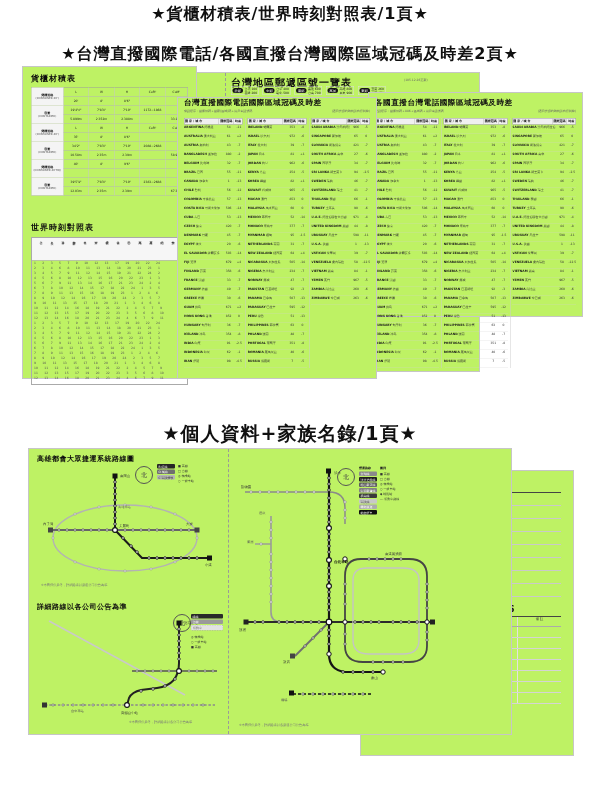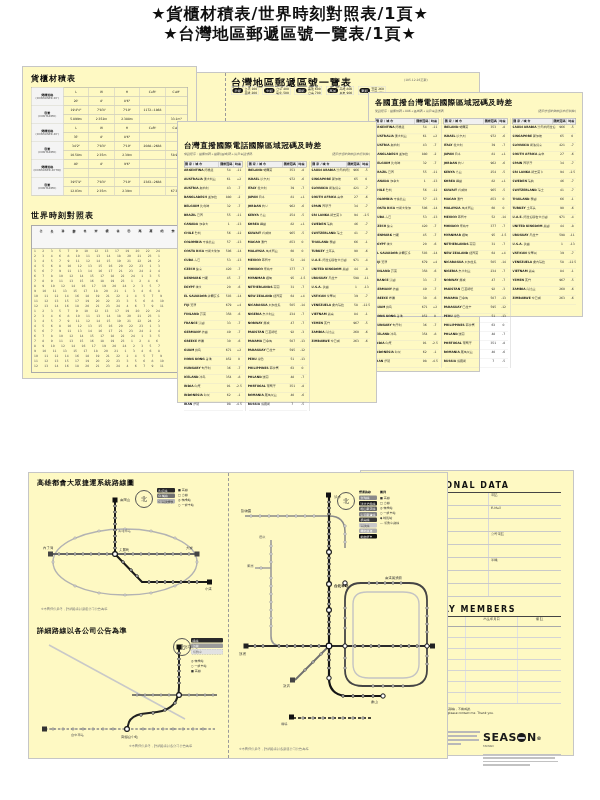--- a/index.html
+++ b/index.html
@@ -5,21 +5,21 @@
   html,body{margin:0;padding:0;background:#fff;}
   #canvas{position:relative;width:600px;height:800px;background:#fff;overflow:hidden;
           font-family:"DejaVu Sans","Liberation Sans",sans-serif;color:#111;}
   .hdr{position:absolute;left:0;width:580px;text-align:center;font-weight:700;color:#101010;letter-spacing:1px;}
   .hdr1{top:4px;font-size:16px;}
   .hdr2{top:24px;font-size:16px;}
   .hdr3{top:44px;font-size:16px;}
   .hdrM1{top:398px;font-size:19px;}
   .hdrM2{top:421px;font-size:19px;}
 
-  .page{position:absolute;background:#fef9c3;border:1px solid #c6c6c6;box-sizing:border-box;}
+  .page{position:absolute;background:#bef264;border:1px solid #c6c6c6;box-sizing:border-box;}
   .fold{position:absolute;top:0;bottom:0;width:0;border-left:1px dashed #9a9a9a;}
 
   
   .halfwrap{overflow:hidden;position:relative;}
   .half{transform:scale(.5);transform-origin:0 0;width:200%;}
 
   
   #postal{left:178px;top:72px;width:302px;height:300px;z-index:1;}
   #postal .ptitle{position:absolute;left:52px;top:3px;font-size:10px;font-weight:700;letter-spacing:1px;}
   #postal .pnote{position:absolute;right:5px;top:5px;}
@@ -38,40 +38,40 @@
   .ctable{display:grid;grid-template-columns:64px repeat(4,1fr) 44px;border:1px solid #9a9a9a;border-bottom:none;font-size:6px;color:#222;}
   .ctable > div{border-bottom:1px solid #b5b5b5;border-right:1px solid #c5c5c5;padding:1px 2px;min-height:15px;display:flex;align-items:center;justify-content:center;text-align:center;white-space:nowrap;overflow:hidden;}
   .c-lbl{grid-row:span 2;flex-direction:column;background:#f4f4f4;font-size:6px;line-height:7px;}
   .c-lbl b{font-weight:700;} .c-lbl i{font-style:normal;color:#555;font-size:5.5px;}
   #wtwrap{height:148px;margin-top:4px;border:1px solid #aaa;box-sizing:border-box;}
   .whead{display:flex;gap:0;height:44px;border-bottom:1px solid #999;background:#f6f6f6;}
   .wcity{writing-mode:vertical-rl;font-size:6px;color:#333;width:22px;text-align:left;padding-top:2px;flex:0 0 auto;}
   .wrow{font-size:6px;line-height:10px;color:#555;word-spacing:11px;white-space:nowrap;padding-left:4px;}
 
   
-  #pgMid{left:177px;top:97px;width:200px;height:282px;z-index:4;padding:19px 6px;margin-top:24px;}
+  #pgMid{left:177px;top:97px;width:200px;height:282px;z-index:4;padding:0 6px;}
   #pgRight{left:368px;top:92px;width:215px;height:225px;z-index:3;padding:5px 6px;}
   .dtitle{font-size:7.6px;font-weight:700;letter-spacing:.5px;white-space:nowrap;}
   .dnotes{height:7px;margin-top:1px;}
   .dnotes .half{display:flex;justify-content:space-between;font-size:6px;color:#666;white-space:nowrap;}
   .dialwrap{height:250px;margin-top:2px;}
   .dialcols{display:flex;gap:6px;}
   .dialcol{flex:1;min-width:0;border-left:1px solid #ccc;padding-left:3px;}
   .dialcol:first-child{border-left:none;padding-left:0;}
   .dhead{display:flex;font-size:6px;font-weight:700;color:#222;border:1px solid #999;background:#f0f0f0;margin-bottom:1px;}
   .dhead span{padding:1px 1px;border-right:1px solid #bbb;white-space:nowrap;overflow:hidden;}
   .dh-n{flex:1;} .dh-c{width:26px;text-align:center;} .dh-t{width:15px;text-align:center;border-right:none!important;}
   .drow{display:flex;align-items:baseline;border-bottom:1px dotted #d0d0d0;height:17px;}
   .den{flex:1;font-size:6px;color:#1c1c1c;white-space:nowrap;overflow:hidden;}
   .den b{font-weight:700;font-size:6px;} .den i{font-style:normal;font-size:6px;color:#333;}
   .dc{width:26px;text-align:center;font-size:6px;color:#333;}
   .dt{width:15px;text-align:center;font-size:6px;color:#333;}
 
   
-  #pgMetro{left:28px;top:472px;width:420px;height:287px;z-index:2;}
+  #pgMetro{left:28px;top:448px;width:484px;height:287px;z-index:2;}
   #pgMetro .fold{left:199px;}
   .mapblock{position:absolute;}
   #khBlock{left:8px;top:5px;width:186px;height:148px;}
   #tcBlock{left:8px;top:153px;width:186px;height:128px;}
   #tpBlock{left:204px;top:5px;width:212px;height:278px;}
   .mtitle{font-size:7px;font-weight:700;letter-spacing:.5px;color:#0d0d0d;}
   .legend{position:absolute;z-index:5;}
   .legend .half{display:flex;gap:6px;}
   .lg-col{display:flex;flex-direction:column;gap:2px;}
   .lg-t{font-size:6px;font-weight:700;color:#222;}
@@ -127,21 +127,22 @@
   .brand-sub .half{font-size:5.5px;color:#555;}
   .brand .bar{height:1.4px;background:#c2c2c2;margin-bottom:2px;}
   svg text{font-family:"DejaVu Sans",sans-serif;}
 </style>
 </head>
 <body>
 
 <div id="canvas">
 
   <div class="hdr hdr1">★貨櫃材積表/世界時刻對照表/1頁★</div>
-  <div class="hdr hdr2">★台灣地區郵遞區號一覽表/1頁★</div>
+  <div class="hdr hdr3">★台灣直撥國際電話/各國直撥台灣國際區域冠碼及時差2頁★</div>
+  <div class="hdr hdrM2">★個人資料+家族名錄/1頁★</div>
 
   <div class="page" id="postal">
     <div class="fold" style="left:46px"></div>
     <div class="ptitle">台灣地區郵遞區號一覽表</div>
     <div class="pnote halfwrap" style="width:70px;height:9px">
       <div class="half">(105.12.26更新)</div>
     </div>
     <div class="prow halfwrap">
       <div class="half">
 
@@ -279,21 +280,21 @@
             <div>2383~2688</div>
             <div></div>
             <div>12.03m</div>
             <div>2.35m</div>
             <div>2.39m</div>
             <div></div>
             <div>67.3m³</div>
           </div>
       </div>
     </div>
-    <div class="secTitle" style="margin-top:5px">世界時刻對照表</div>
+    <div class="secTitle" style="margin-top:17px">世界時刻對照表</div>
     <div id="wtwrap" class="halfwrap">
       <div class="half">
         <div class="whead">
 
         <span class="wcity">台北</span>
             <span class="wcity">東京</span>
             <span class="wcity">香港</span>
             <span class="wcity">新加坡</span>
             <span class="wcity">曼谷</span>
             <span class="wcity">雪梨</span>
@@ -1266,43 +1267,20 @@
       <div class="fm-row">
           <div class="fm-h1"></div>
           <div class="fm-h2"></div>
           <div class="fm-h3"></div>
         </div>
     </div>
     <div class="pd-note halfwrap">
       <div class="half">
         <div>若拾獲本手冊，敬請與我聯絡，不勝感謝。</div>
         <div>If you find this book, please contact me. Thank you.</div>
-      </div>
-    </div>
-    <div class="pd-bottom">
-      <div class="fineprint">
-        <div class="bar" style="width:100%"></div>
-          <div class="bar" style="width:95%"></div>
-        <div class="bar" style="width:98%"></div>
-          <div class="bar" style="width:70%"></div>
-      </div>
-      <div class="brand">
-        <div class="brand-line">
-          <span>SEAS</span>
-            <span class="globe"></span>
-            <span>N</span>
-            <span style="font-size:5px;vertical-align:top">®</span>
-        </div>
-        <div class="brand-sub halfwrap">
-            <div class="half">TAIWAN</div>
-          </div>
-        <div class="bar" style="width:100%"></div>
-          <div class="bar" style="width:92%"></div>
-        <div class="bar" style="width:96%"></div>
-          <div class="bar" style="width:60%"></div>
       </div>
     </div>
   </div>
 
   <div class="page" id="pgMetro">
     <div class="fold"></div>
 
     <div class="mapblock" id="khBlock">
       <div class="mtitle">高雄都會大眾捷運系統路線圖</div>
       <div class="compass" style="right:72px;top:12px">

